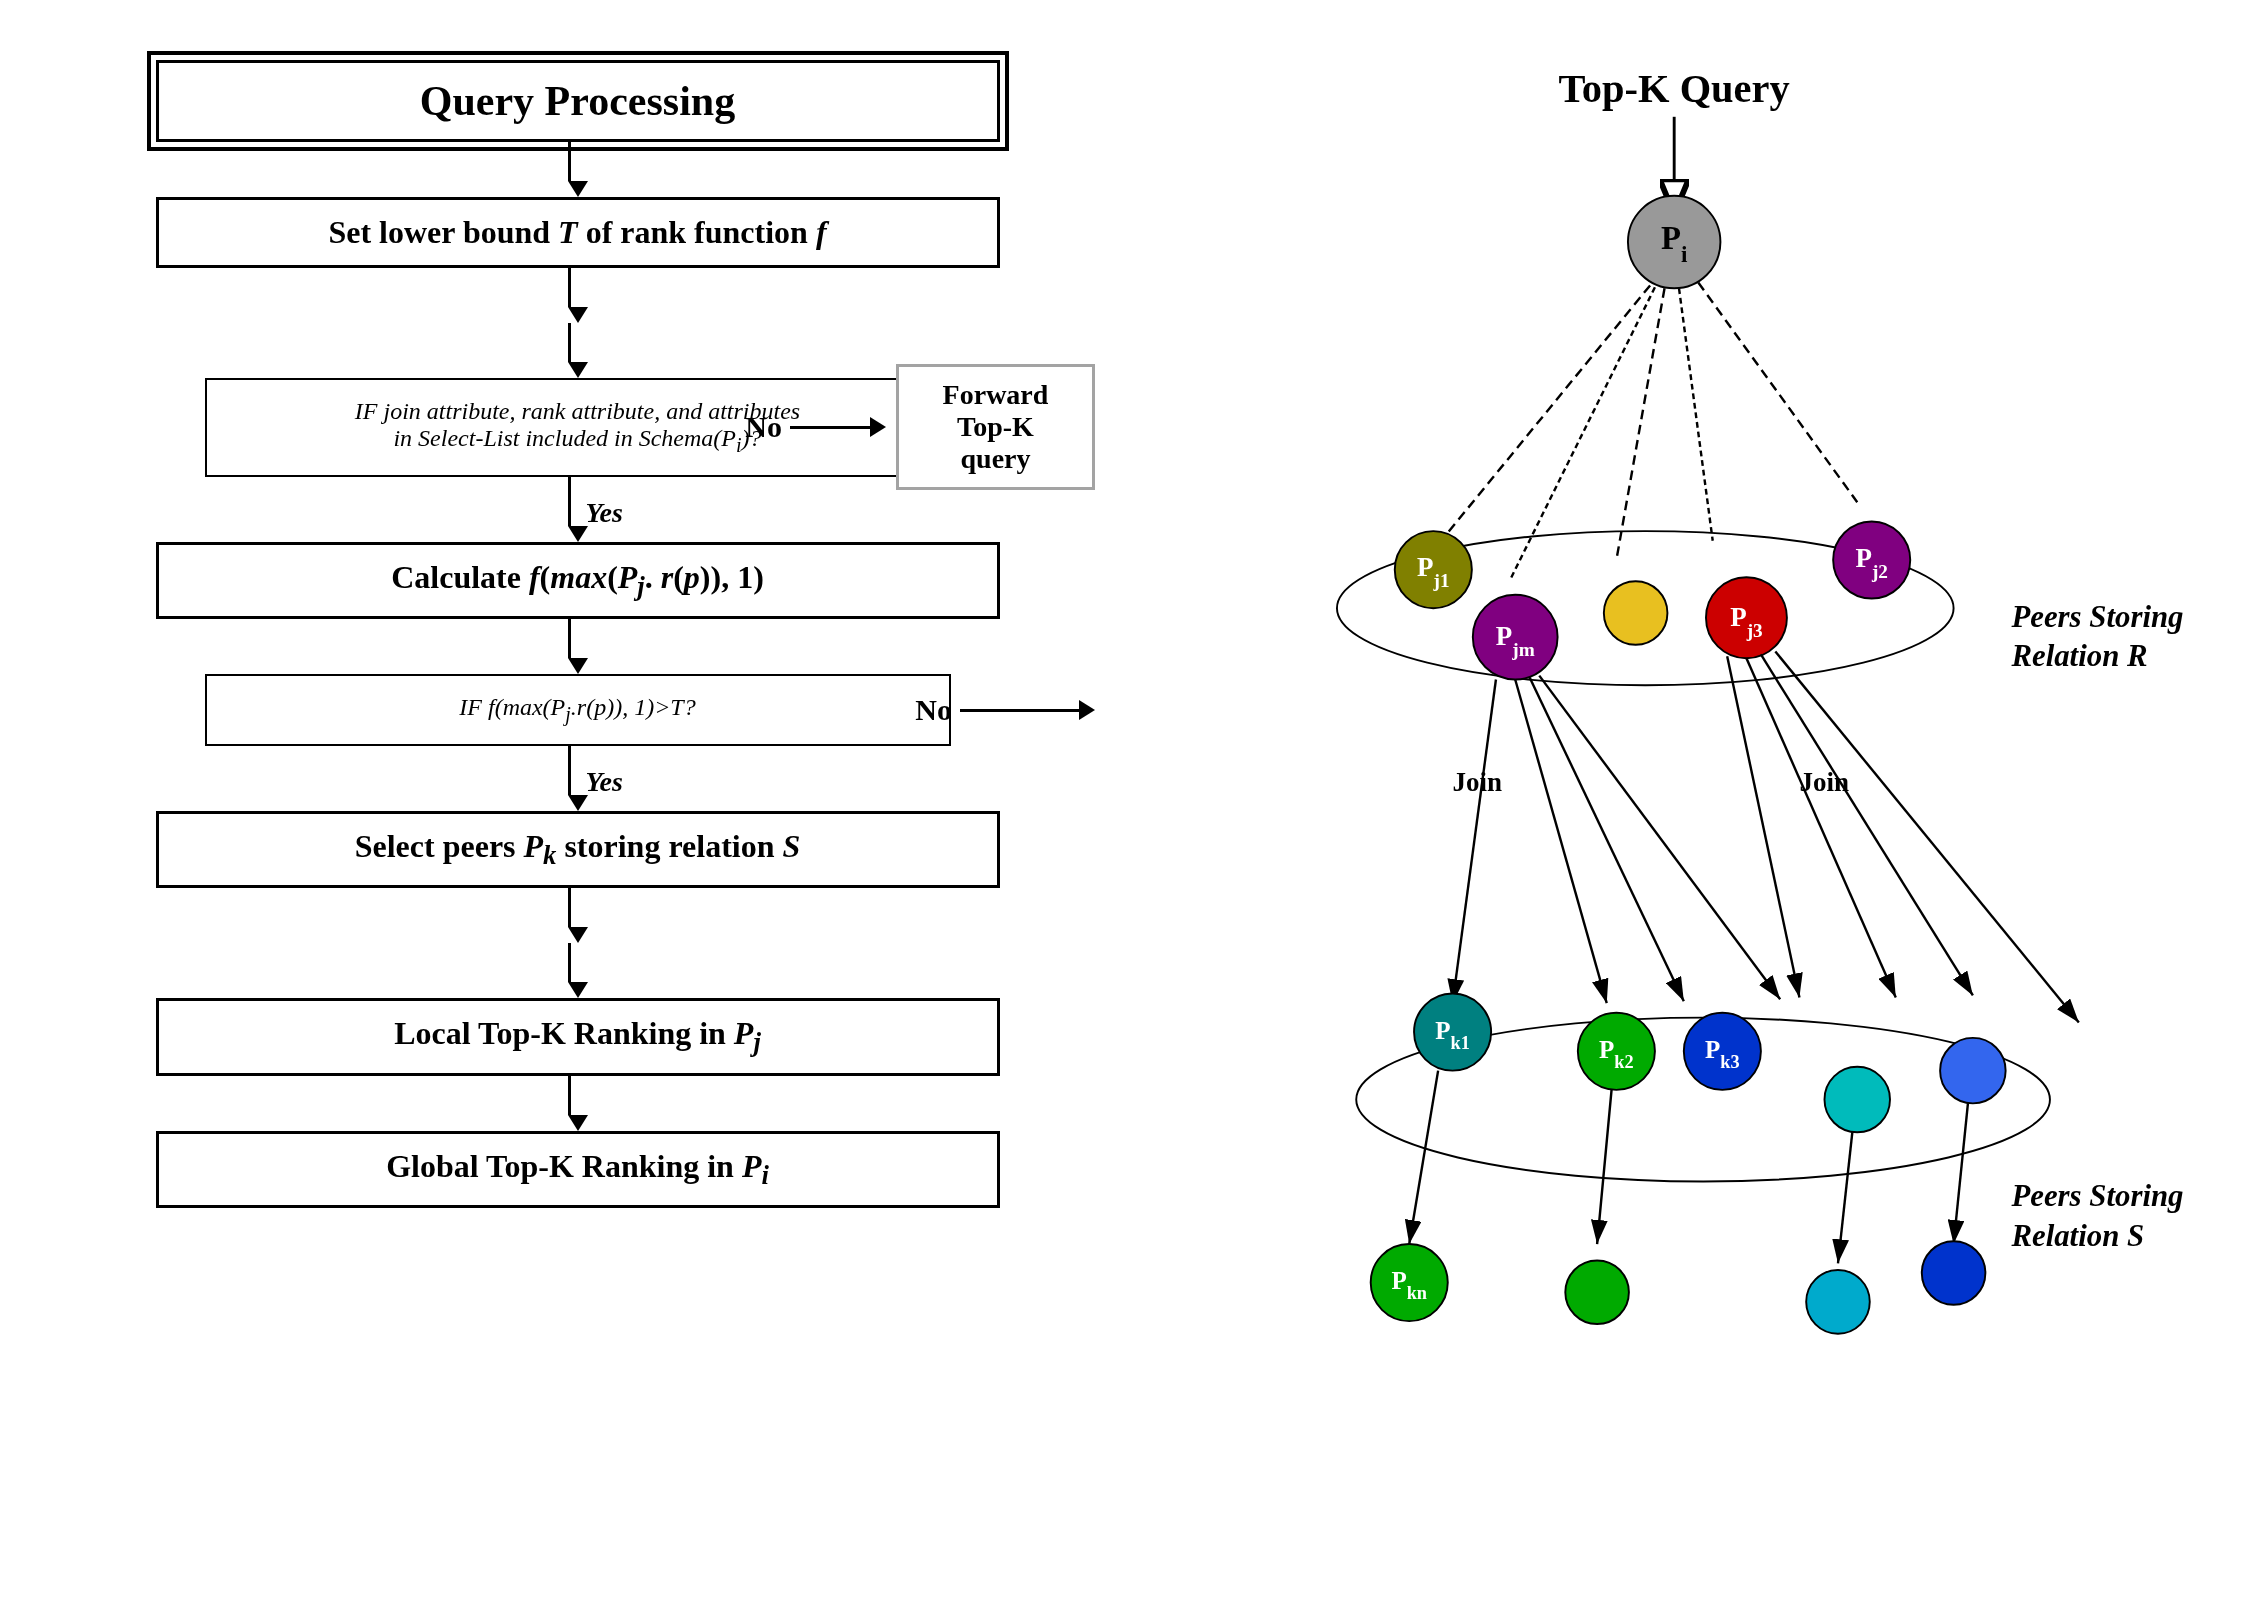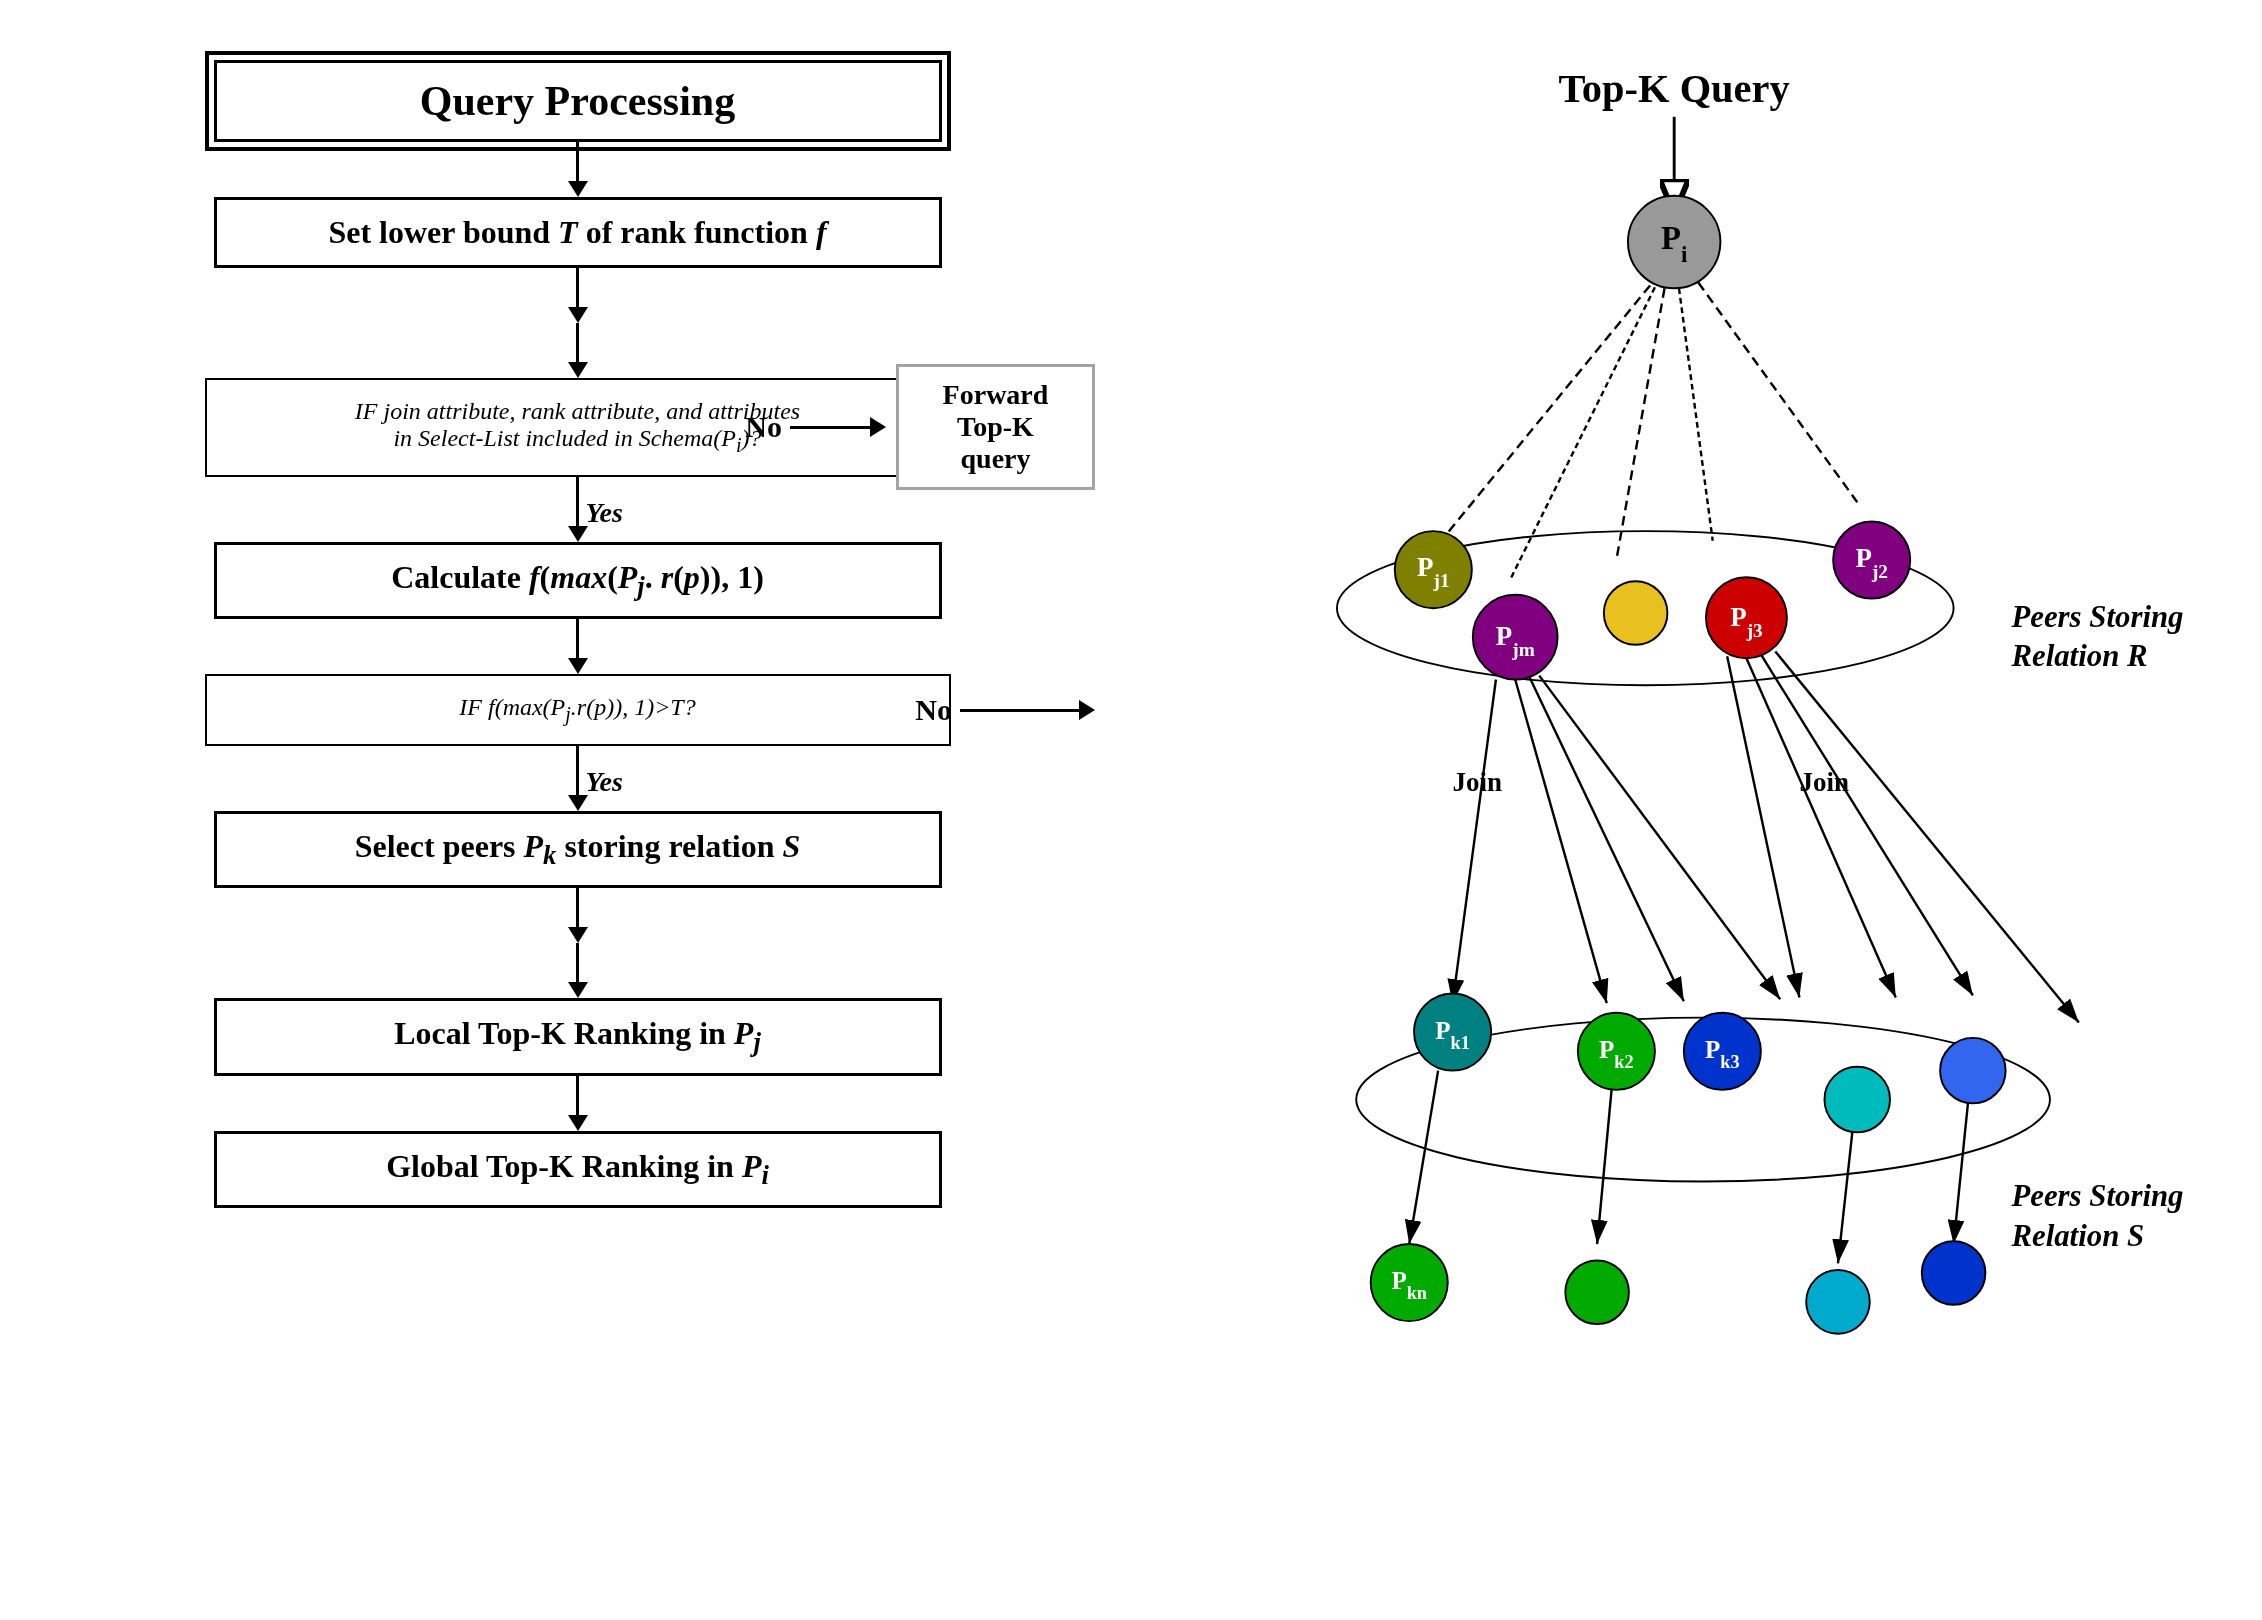--- a/index.html
+++ b/index.html
@@ -25,28 +25,28 @@
       align-items: center;
       padding-top: 20px;
       position: relative;
     }
     .flow-box {
       border: 3px solid #000;
       padding: 14px 30px;
       text-align: center;
       font-size: 32px;
       font-weight: bold;
-      width: 728px;
+      width: 844px;
       background: #fff;
       position: relative;
     }
     .flow-arrow {
       display: flex;
       flex-direction: column;
-      align-items: center;
+      align-items: flex-start;
       height: 50px;
       position: relative;
       font-style: italic;
     }
     .flow-arrow .arrow-line {
       width: 3px;
       background: #000;
       flex: 1;
     }
     .flow-arrow .arrow-head {

